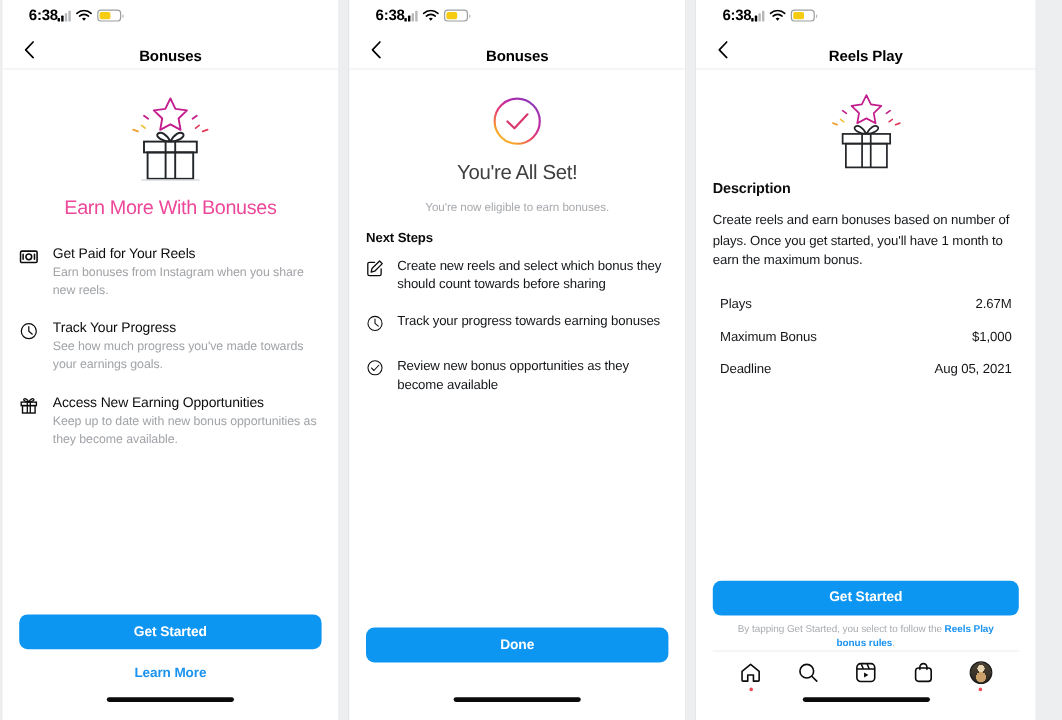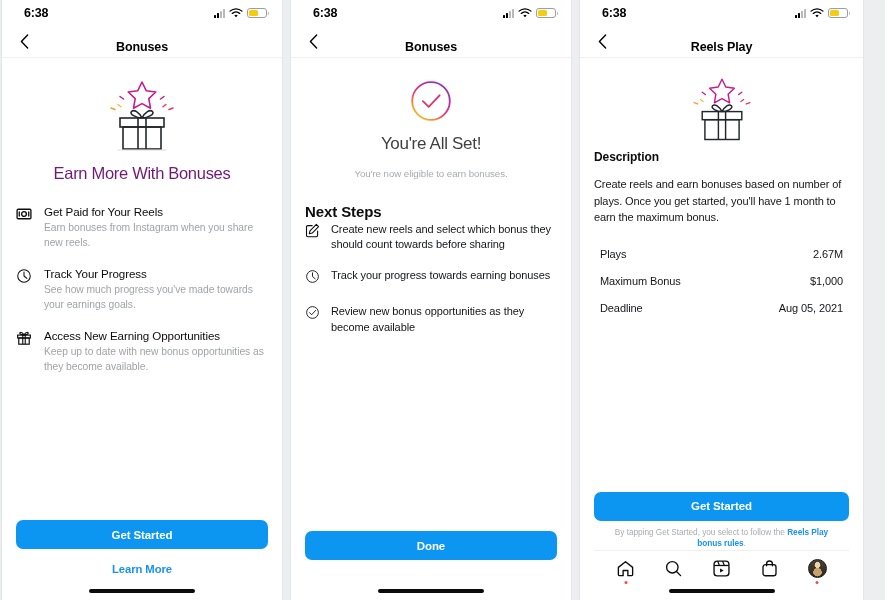--- a/index.html
+++ b/index.html
@@ -27,21 +27,20 @@
   }
   .phone.p1 { width: 282px; }
   .phone.p2 { width: 282px; }
   .phone.p3 { width: 285px; }
 
   
   .statusbar {
     height: 26px;
     display: flex;
     align-items: center;
-    justify-content: space-between;
     padding: 0 15px 0 22px;
     flex: none;
   }
   .clock {
     font-size: 12.5px;
     font-weight: bold;
     color: #000;
     letter-spacing: -0.2px;
   }
   .status-icons { display: flex; align-items: center; gap: 4px; }
@@ -92,21 +91,21 @@
 
   .body { flex: 1; position: relative; overflow: hidden; }
 
   
   .gift-wrap { display: flex; justify-content: center; }
 
   
   .hero-title {
     text-align: center;
     font-size: 16.5px;
-    color: #701a75;
+    color: #ec4899;
     margin-top: 10px;
     letter-spacing: -0.3px;
   }
   .features { margin-top: 22px; padding: 0 13px 0 14px; }
   .feature { display: flex; margin-bottom: 17px; }
   .feat-icon {
     width: 26px; flex: none;
     padding-top: 1px;
     display: flex; justify-content: flex-start;
   }
@@ -119,21 +118,21 @@
   }
   .feat-desc {
     font-size: 10.3px;
     color: #a0a3a7;
     line-height: 1.42;
     letter-spacing: -0.05px;
   }
 
   
   .bottom-area {
-    position: absolute; left: 0; right: 0; bottom: 0;
+    position: absolute; left: 0; right: 0; bottom: 8px;
     padding: 0 14px;
   }
   .btn-primary {
     display: block; width: 100%;
     background: #0d95f2;
     color: #fff;
     border: none;
     border-radius: 7px;
     height: 29px;
     font-size: 11.5px;
@@ -172,28 +171,28 @@
     letter-spacing: -0.3px;
   }
   .allset-sub {
     text-align: center;
     font-size: 9.7px;
     color: #a7aaae;
     margin-top: 14px;
     letter-spacing: -0.05px;
   }
   .section-head {
-    font-size: 15px;
+    font-size: 11px;
     font-weight: bold;
     color: #0c0c0d;
     padding: 0 8px 0 14px;
-    margin-top: 24px;
-    letter-spacing: -0.1px;
-  }
-  .steps { margin-top: 2px; padding: 0 12px 0 14px; }
+    margin-top: 14px;
+    letter-spacing: -0.1px;
+  }
+  .steps { margin-top: 10px; padding: 0 12px 0 14px; }
   .step { display: flex; margin-bottom: 16px; align-items: flex-start; }
   .step-icon { width: 26px; flex: none; padding-top: 1px; }
   .step-txt {
     flex: 1;
     font-size: 11px;
     color: #131619;
     line-height: 1.38;
     letter-spacing: -0.1px;
   }
 

